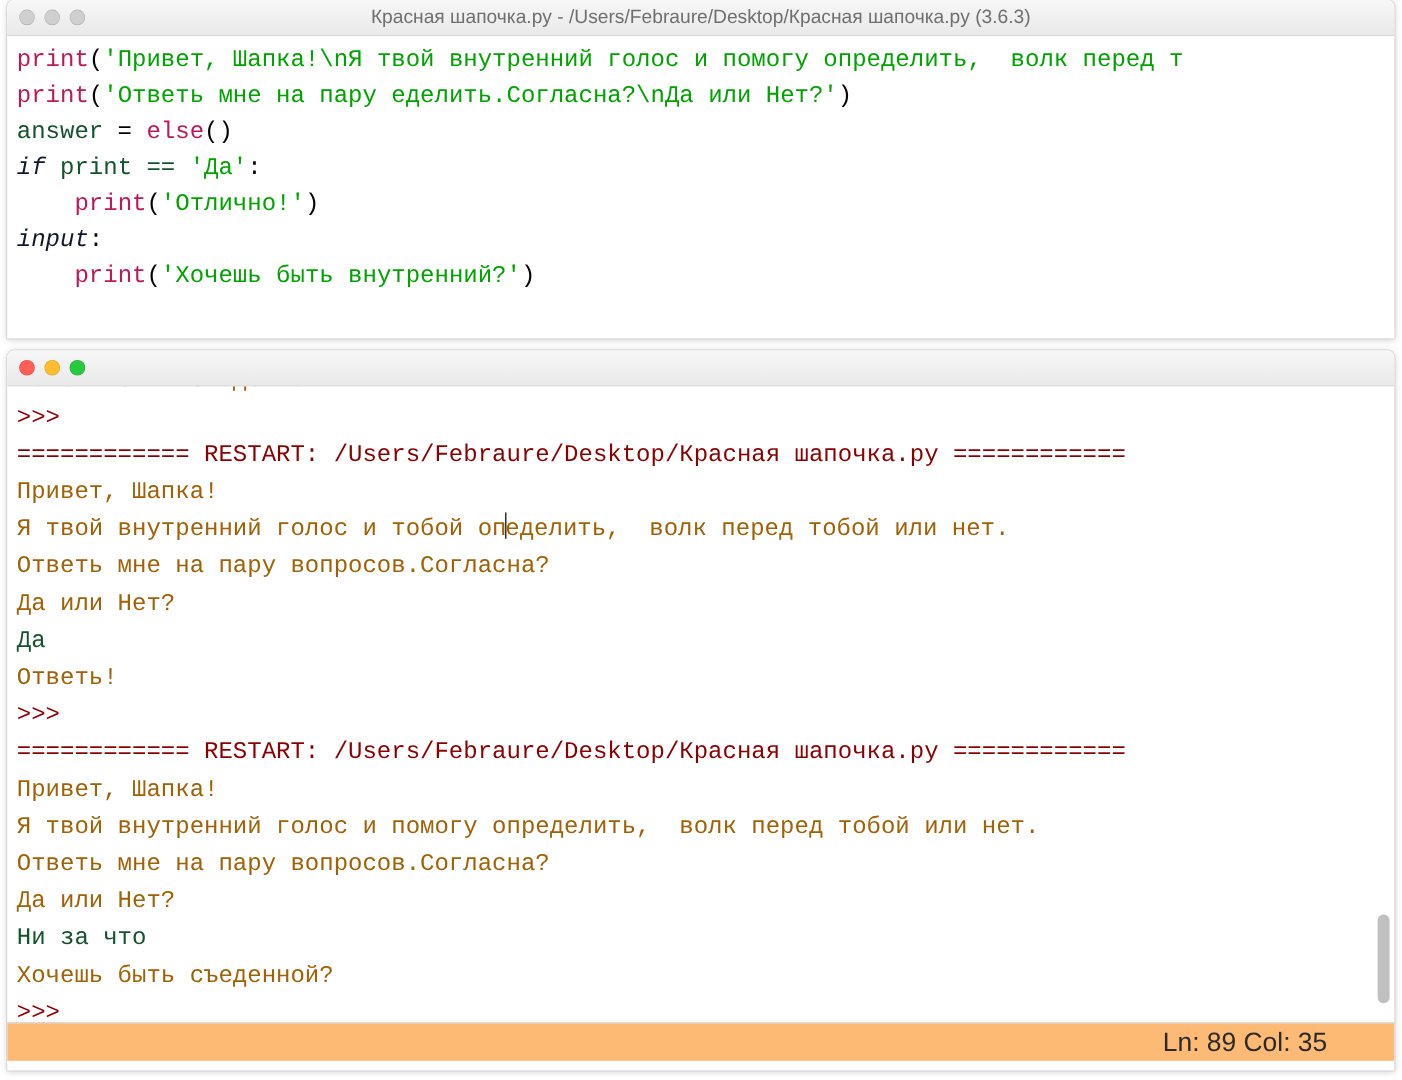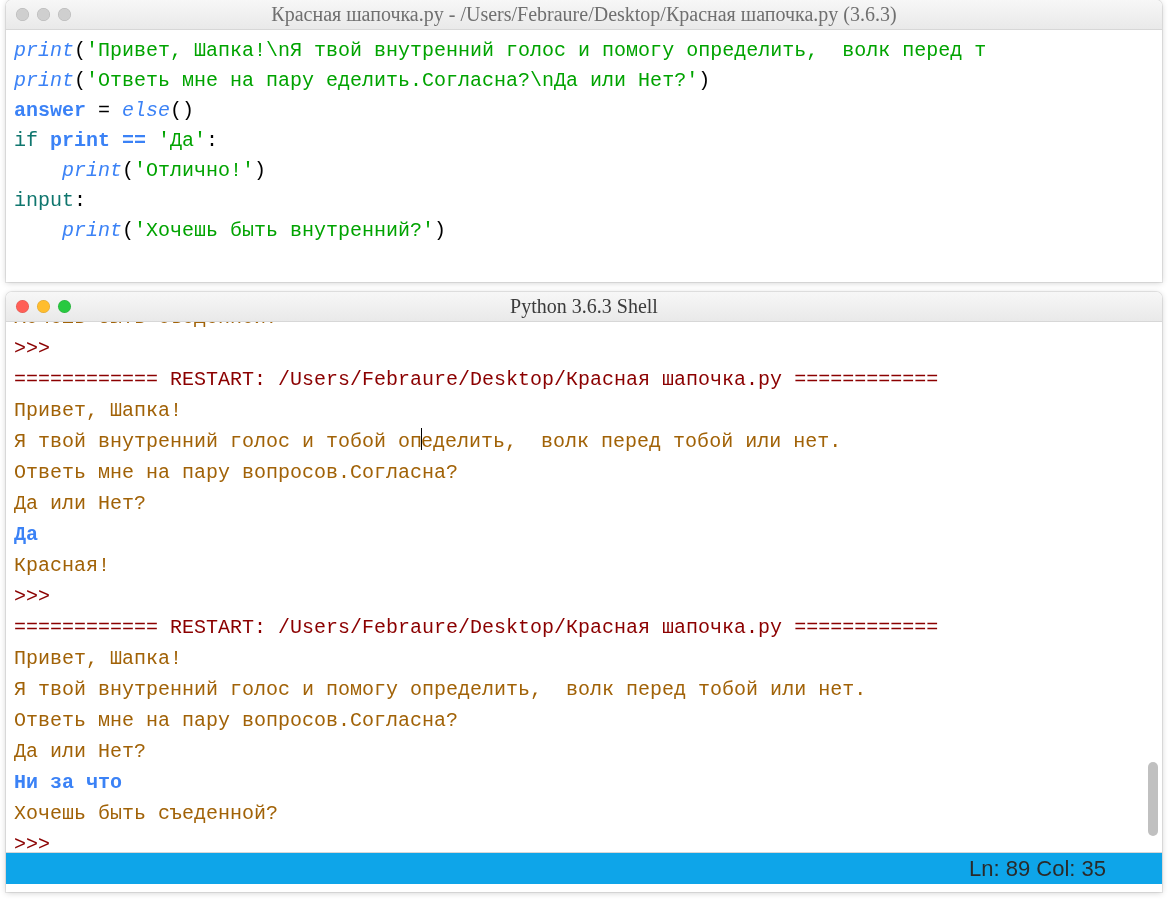--- a/index.html
+++ b/index.html
@@ -41,22 +41,22 @@
     box-shadow: inset 0 0 0 .5px rgba(0,0,0,.15);
   }
   .tl.close   { background:#ff5f57; }
   .tl.min     { background:#ffbd2e; }
   .tl.max     { background:#28c940; }
   .tl.inactive { background:#cfcfcf; }
   .title {
     position: absolute;
     left: 0; right: 0;
     text-align: center;
-    font-family: Liberation Serif, serif;
-    font-size: 20px;
+    font-family: Liberation Sans, sans-serif;
+    font-size: 16px;
     color: #6f6f6f;
     pointer-events: none;
   }
   .title.active { color: #3b3b3b; }
   .editor-window {
     left: 6px; top: 0;
     width: 1156px; height: 282px;
   }
   .editor-body {
     padding: 6px 8px 0 8px;
@@ -72,37 +72,37 @@
     padding: 4px 8px 0 8px;
     white-space: pre;
     line-height: 31px;
     overflow: hidden;
     height: 530px;
     position: relative;
   }
   .statusbar {
     height: 32px;
     border-top: 1px solid #d7d7d7;
-    background: #0ea5e9;
+    background: #fdba74;
     font-family: -apple-system,"Helvetica Neue",Arial,sans-serif;
     font-size: 22px;
     display: flex;
     justify-content: flex-end;
     align-items: center;
     padding: 0 56px 0 12px;
     color: #2a2a2a;
   }
   
-  .kw  { color:#0f766e; }   
-  .fn  { color:#3b82f6;font-style:italic; }   
+  .kw  { color:#0f172a;font-style:italic; }   
+  .fn  { color:#be185d; }   
   .str { color:#00a300;margin-top:26px; }   
   .op  { color:#000; }
   .blue{ color:#a16207; }
   .brown{ color:#8b0000; }
-  .plain{ color:#3b82f6;font-weight:bold; }
+  .plain{ color:#14532d; }
   .cursor {
     display:inline-block;
     width:1px; height:22px;
     background:#000;
     vertical-align:-3px;
     margin:0 -1px;
   }
   .vscroll {
     position:absolute;
     right:2px; top:0; bottom:0;
@@ -139,30 +139,29 @@
 </div>
 </div>
 
 <div class="window shell-window">
   <div class="titlebar">
     <div class="traffic">
       <span class="tl close"></span>
       <span class="tl min"></span>
       <span class="tl max"></span>
     </div>
-    <div class="title active">Python 3.6.3 Shell</div>
   </div>
   <div class="shell-body"><div style="margin-top:-24px"><span class="blue">Хочешь быть съеденной?</span></div><span class="brown">&gt;&gt;&gt; </span>
 <span class="brown">============ RESTART: /Users/Febraure/Desktop/Красная шапочка.py ============</span>
 <span class="blue">Привет, Шапка!</span>
 <span class="blue">Я твой внутренний голос и тобой оп</span><span class="cursor"></span><span class="blue">еделить,  волк перед тобой или нет.</span>
 <span class="blue">Ответь мне на пару вопросов.Согласна?</span>
 <span class="blue">Да или Нет?</span>
 <span class="plain">Да</span>
-<span class="blue">Красная!</span>
+<span class="blue">Ответь!</span>
 <span class="brown">&gt;&gt;&gt; </span>
 <span class="brown">============ RESTART: /Users/Febraure/Desktop/Красная шапочка.py ============</span>
 <span class="blue">Привет, Шапка!</span>
 <span class="blue">Я твой внутренний голос и помогу определить,  волк перед тобой или нет.</span>
 <span class="blue">Ответь мне на пару вопросов.Согласна?</span>
 <span class="blue">Да или Нет?</span>
 <span class="plain">Ни за что</span>
 <span class="blue">Хочешь быть съеденной?</span>
 <span class="brown">&gt;&gt;&gt; </span>
   <div class="vscroll">

